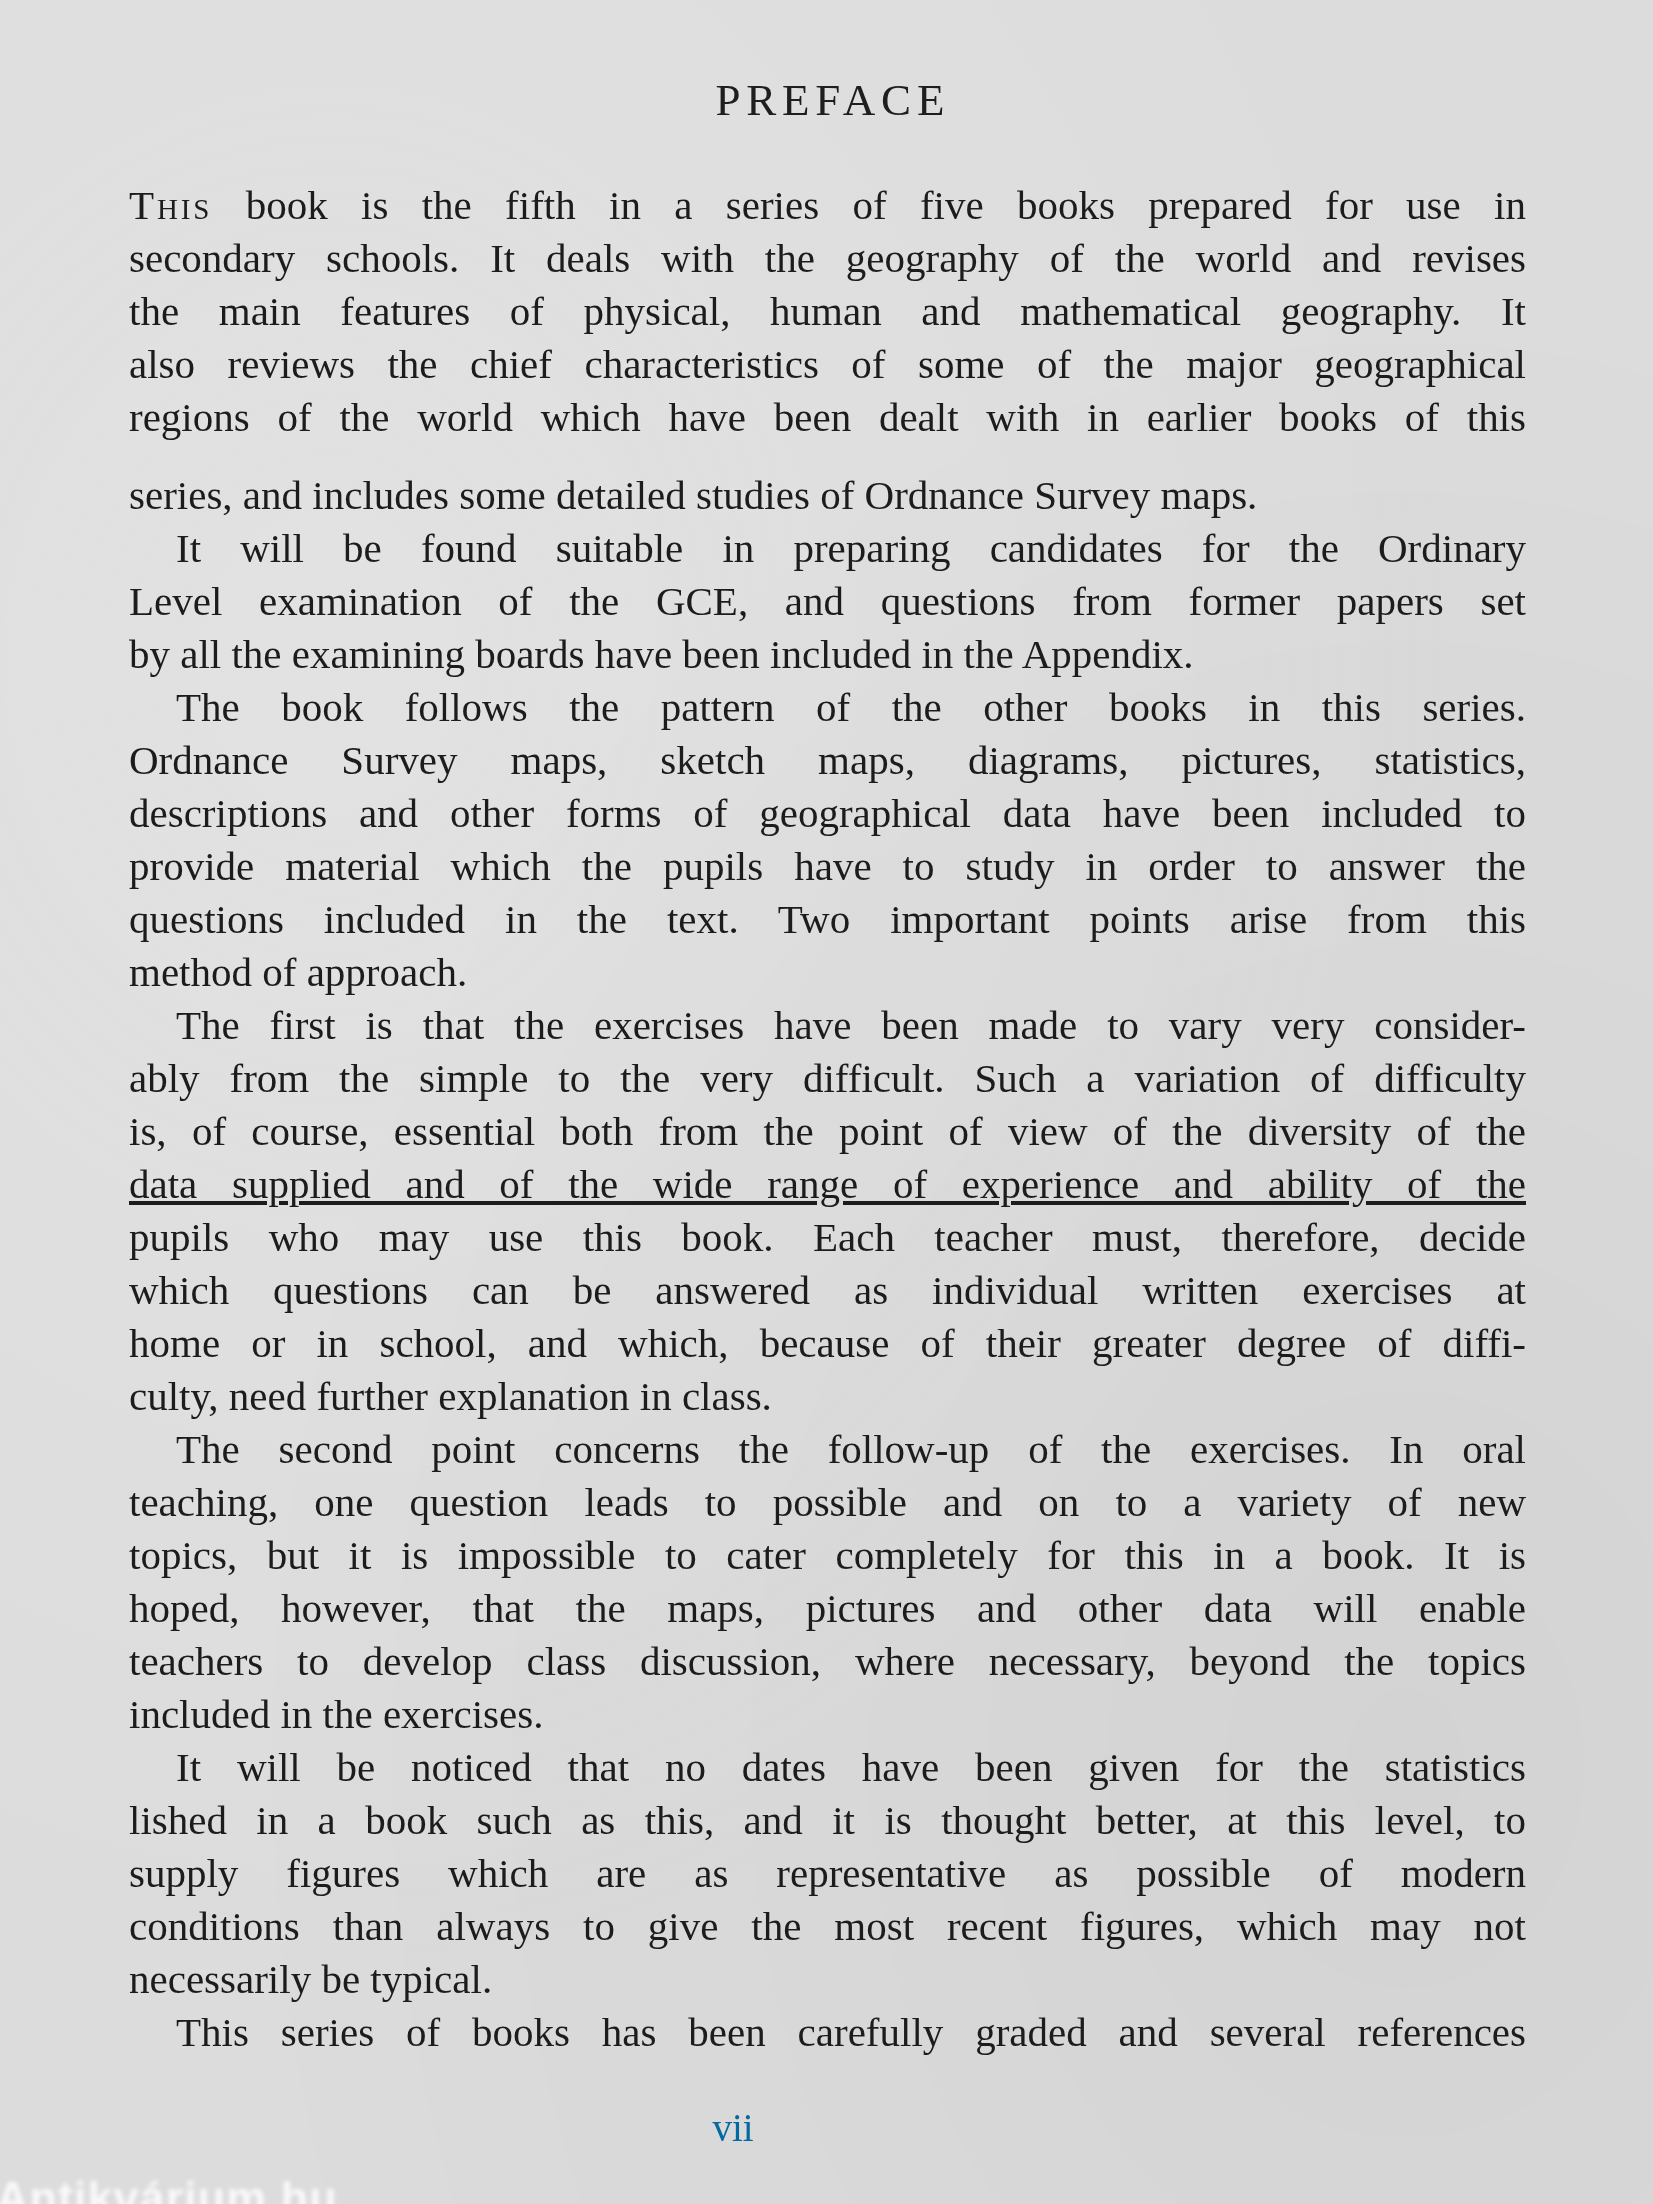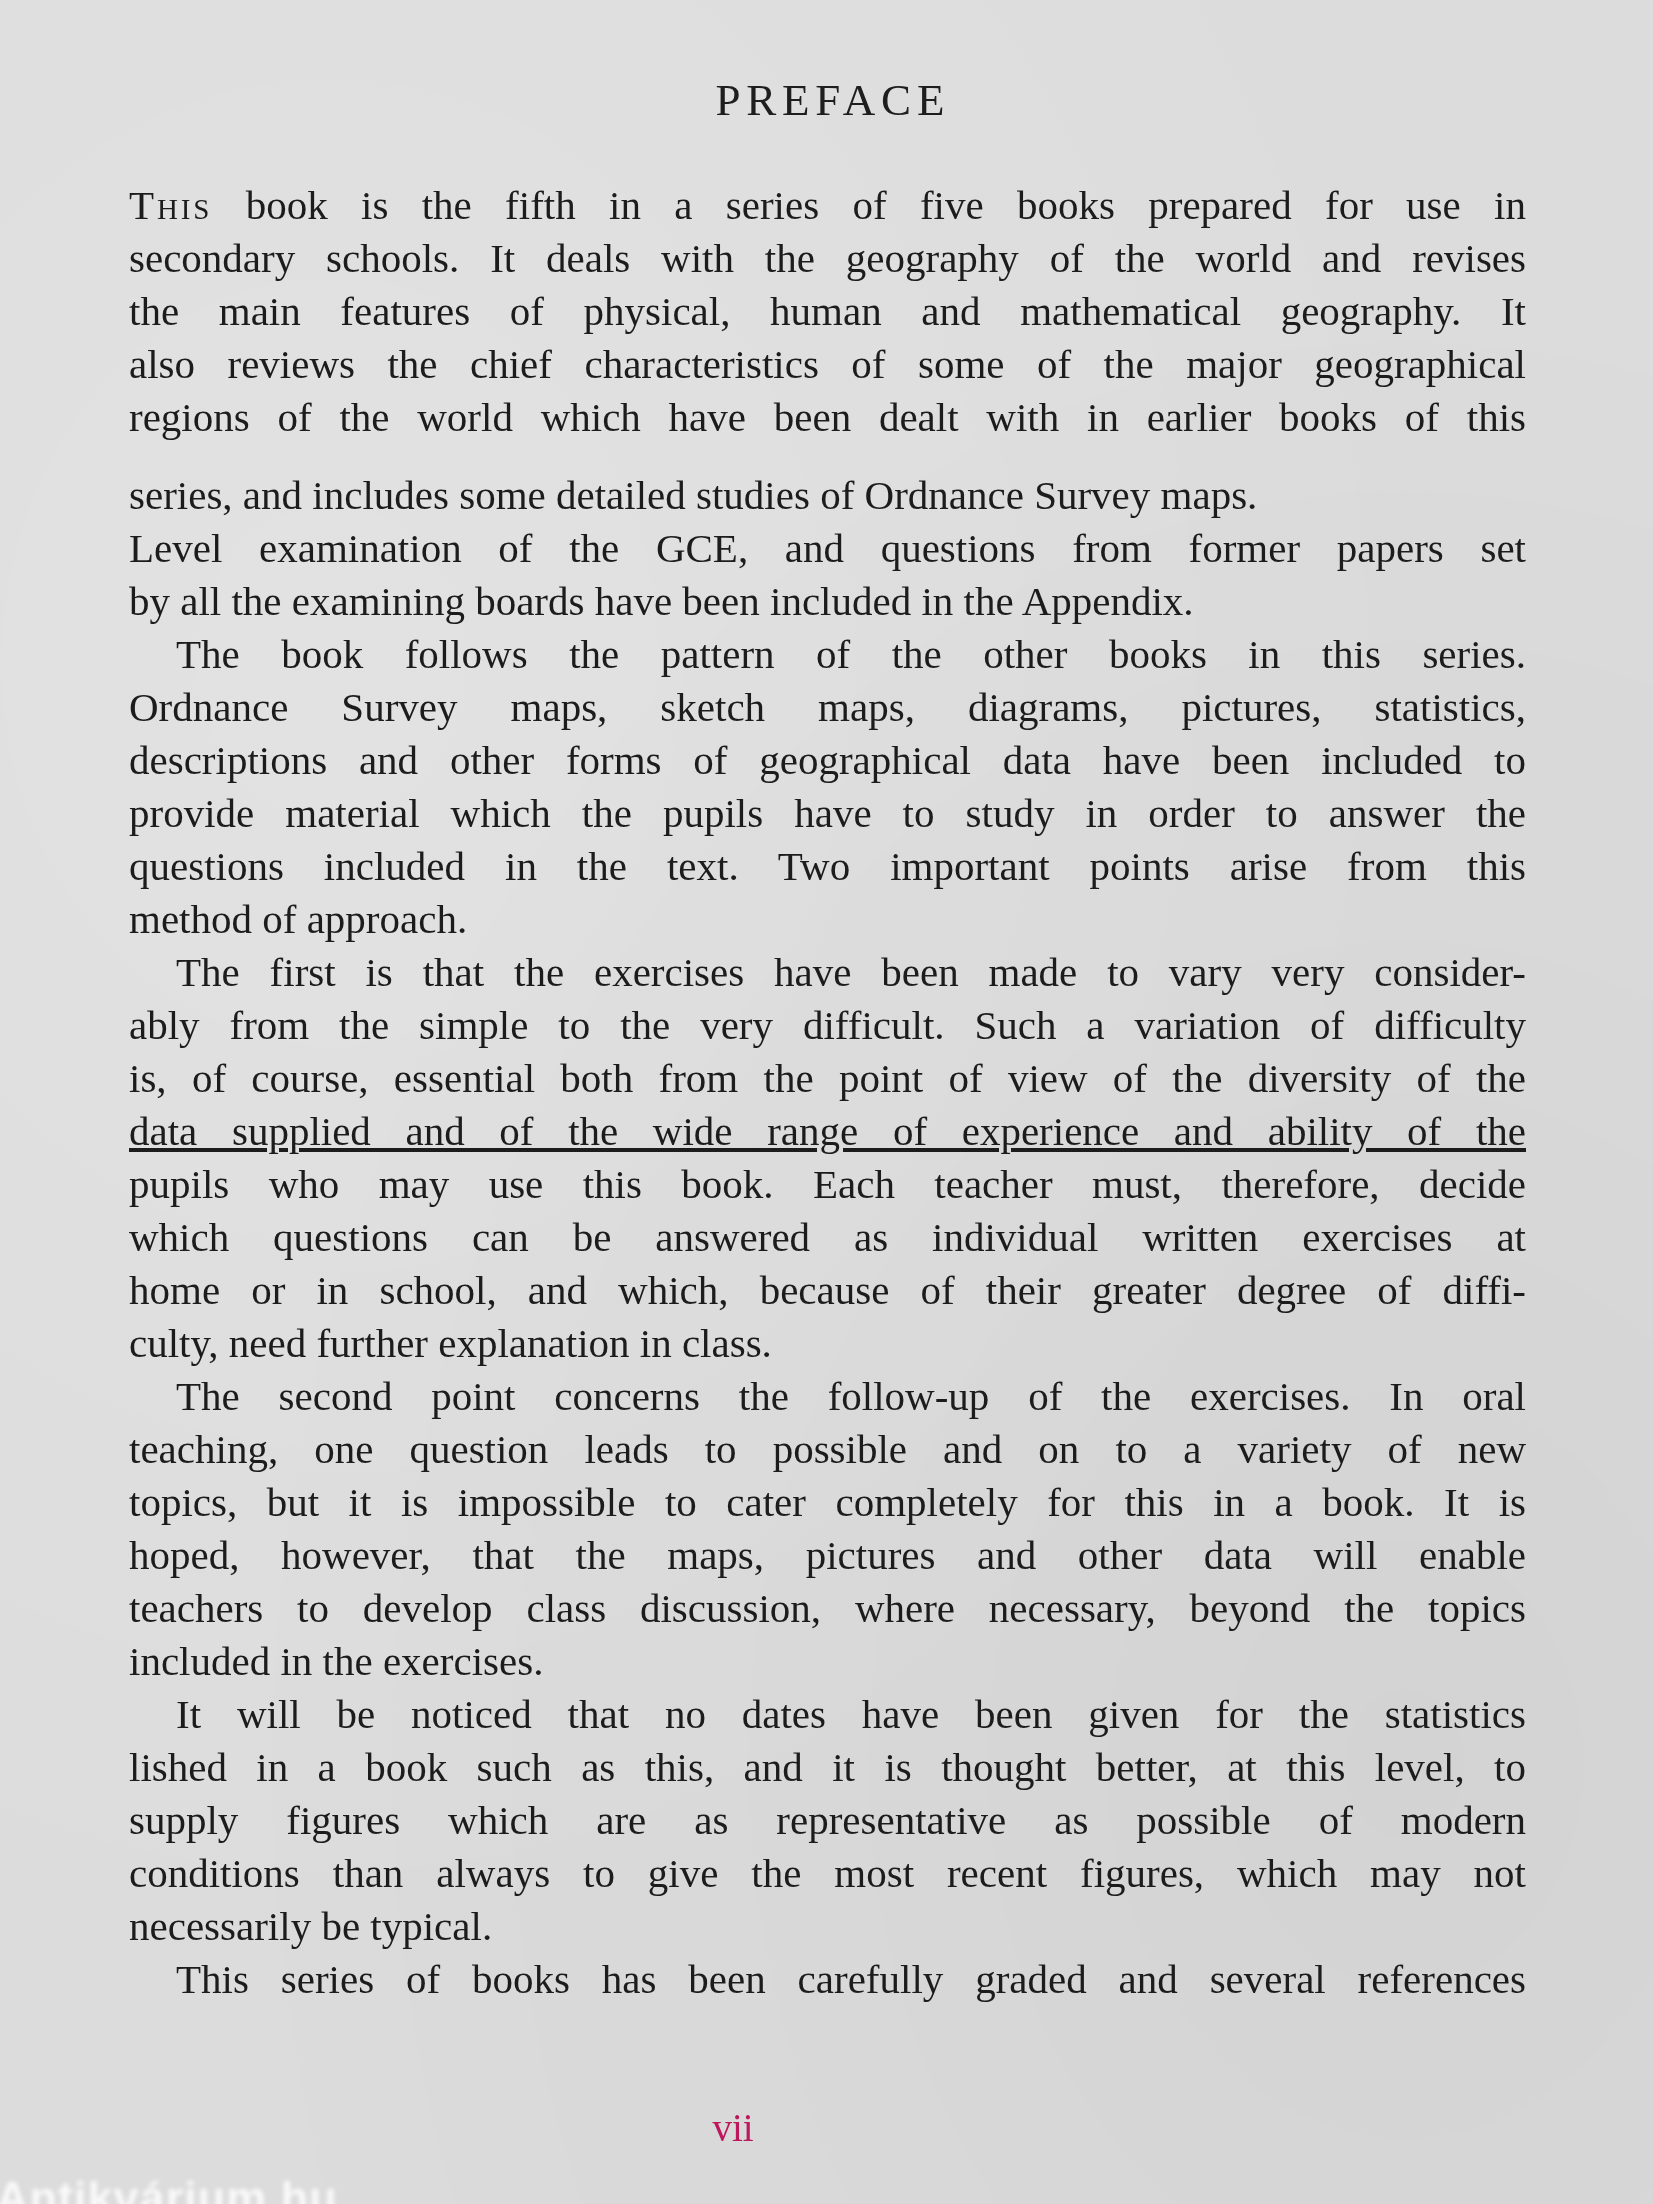--- a/index.html
+++ b/index.html
@@ -64,21 +64,21 @@
     letter-spacing: 2.9px;
   }
   .folio {
     position: absolute;
     left: 0;
     width: 1466px;
     top: 2106px;
     text-align: center;
     font-size: 39px;
     line-height: 43px;
-    color: #be185d;
+    color: #0369a1;
   }
   .watermark {
     position: absolute;
     left: -3.9px;
     top: 2172px;
     font-family: "Liberation Sans", "DejaVu Sans", sans-serif;
     font-weight: bold;
     font-size: 45px;
     color: rgba(255,255,255,0.85);
     filter: blur(1.9px);
@@ -95,20 +95,21 @@
   <div class="body-text" id="body-text">
       <div>
         <div class="line" style="white-space: normal;"><span class="smallcaps">This</span> book is the fifth in a series of five books prepared for use in</div>
         <div class="line" style="white-space: normal;">secondary schools. It deals with the geography of the world and revises</div>
         <div class="line" style="white-space: normal;">the main features of physical, human and mathematical geography. It</div>
         <div class="line" style="white-space: normal;">also reviews the chief characteristics of some of the major geographical</div>
         <div class="line" style="white-space: normal;">regions of the world which have been dealt with in earlier books of this</div>
         <div class="line last" style="white-space: normal; margin-top: 25px;">series, and includes some detailed studies of Ordnance Survey maps.</div>
       </div>
       <div>
+        <div class="line indent" style="white-space: normal;">It will be found suitable in preparing candidates for the Ordinary</div>
         <div class="line" style="white-space: normal;">Level examination of the GCE, and questions from former papers set</div>
         <div class="line last" style="white-space: normal;">by all the examining boards have been included in the Appendix.</div>
       </div>
       <div>
         <div class="line indent" style="white-space: normal;">The book follows the pattern of the other books in this series.</div>
         <div class="line" style="white-space: normal;">Ordnance Survey maps, sketch maps, diagrams, pictures, statistics,</div>
         <div class="line" style="white-space: normal;">descriptions and other forms of geographical data have been included to</div>
         <div class="line" style="white-space: normal;">provide material which the pupils have to study in order to answer the</div>
         <div class="line" style="white-space: normal;">questions included in the text. Two important points arise from this</div>
         <div class="line last" style="white-space: normal;">method of approach.</div>

